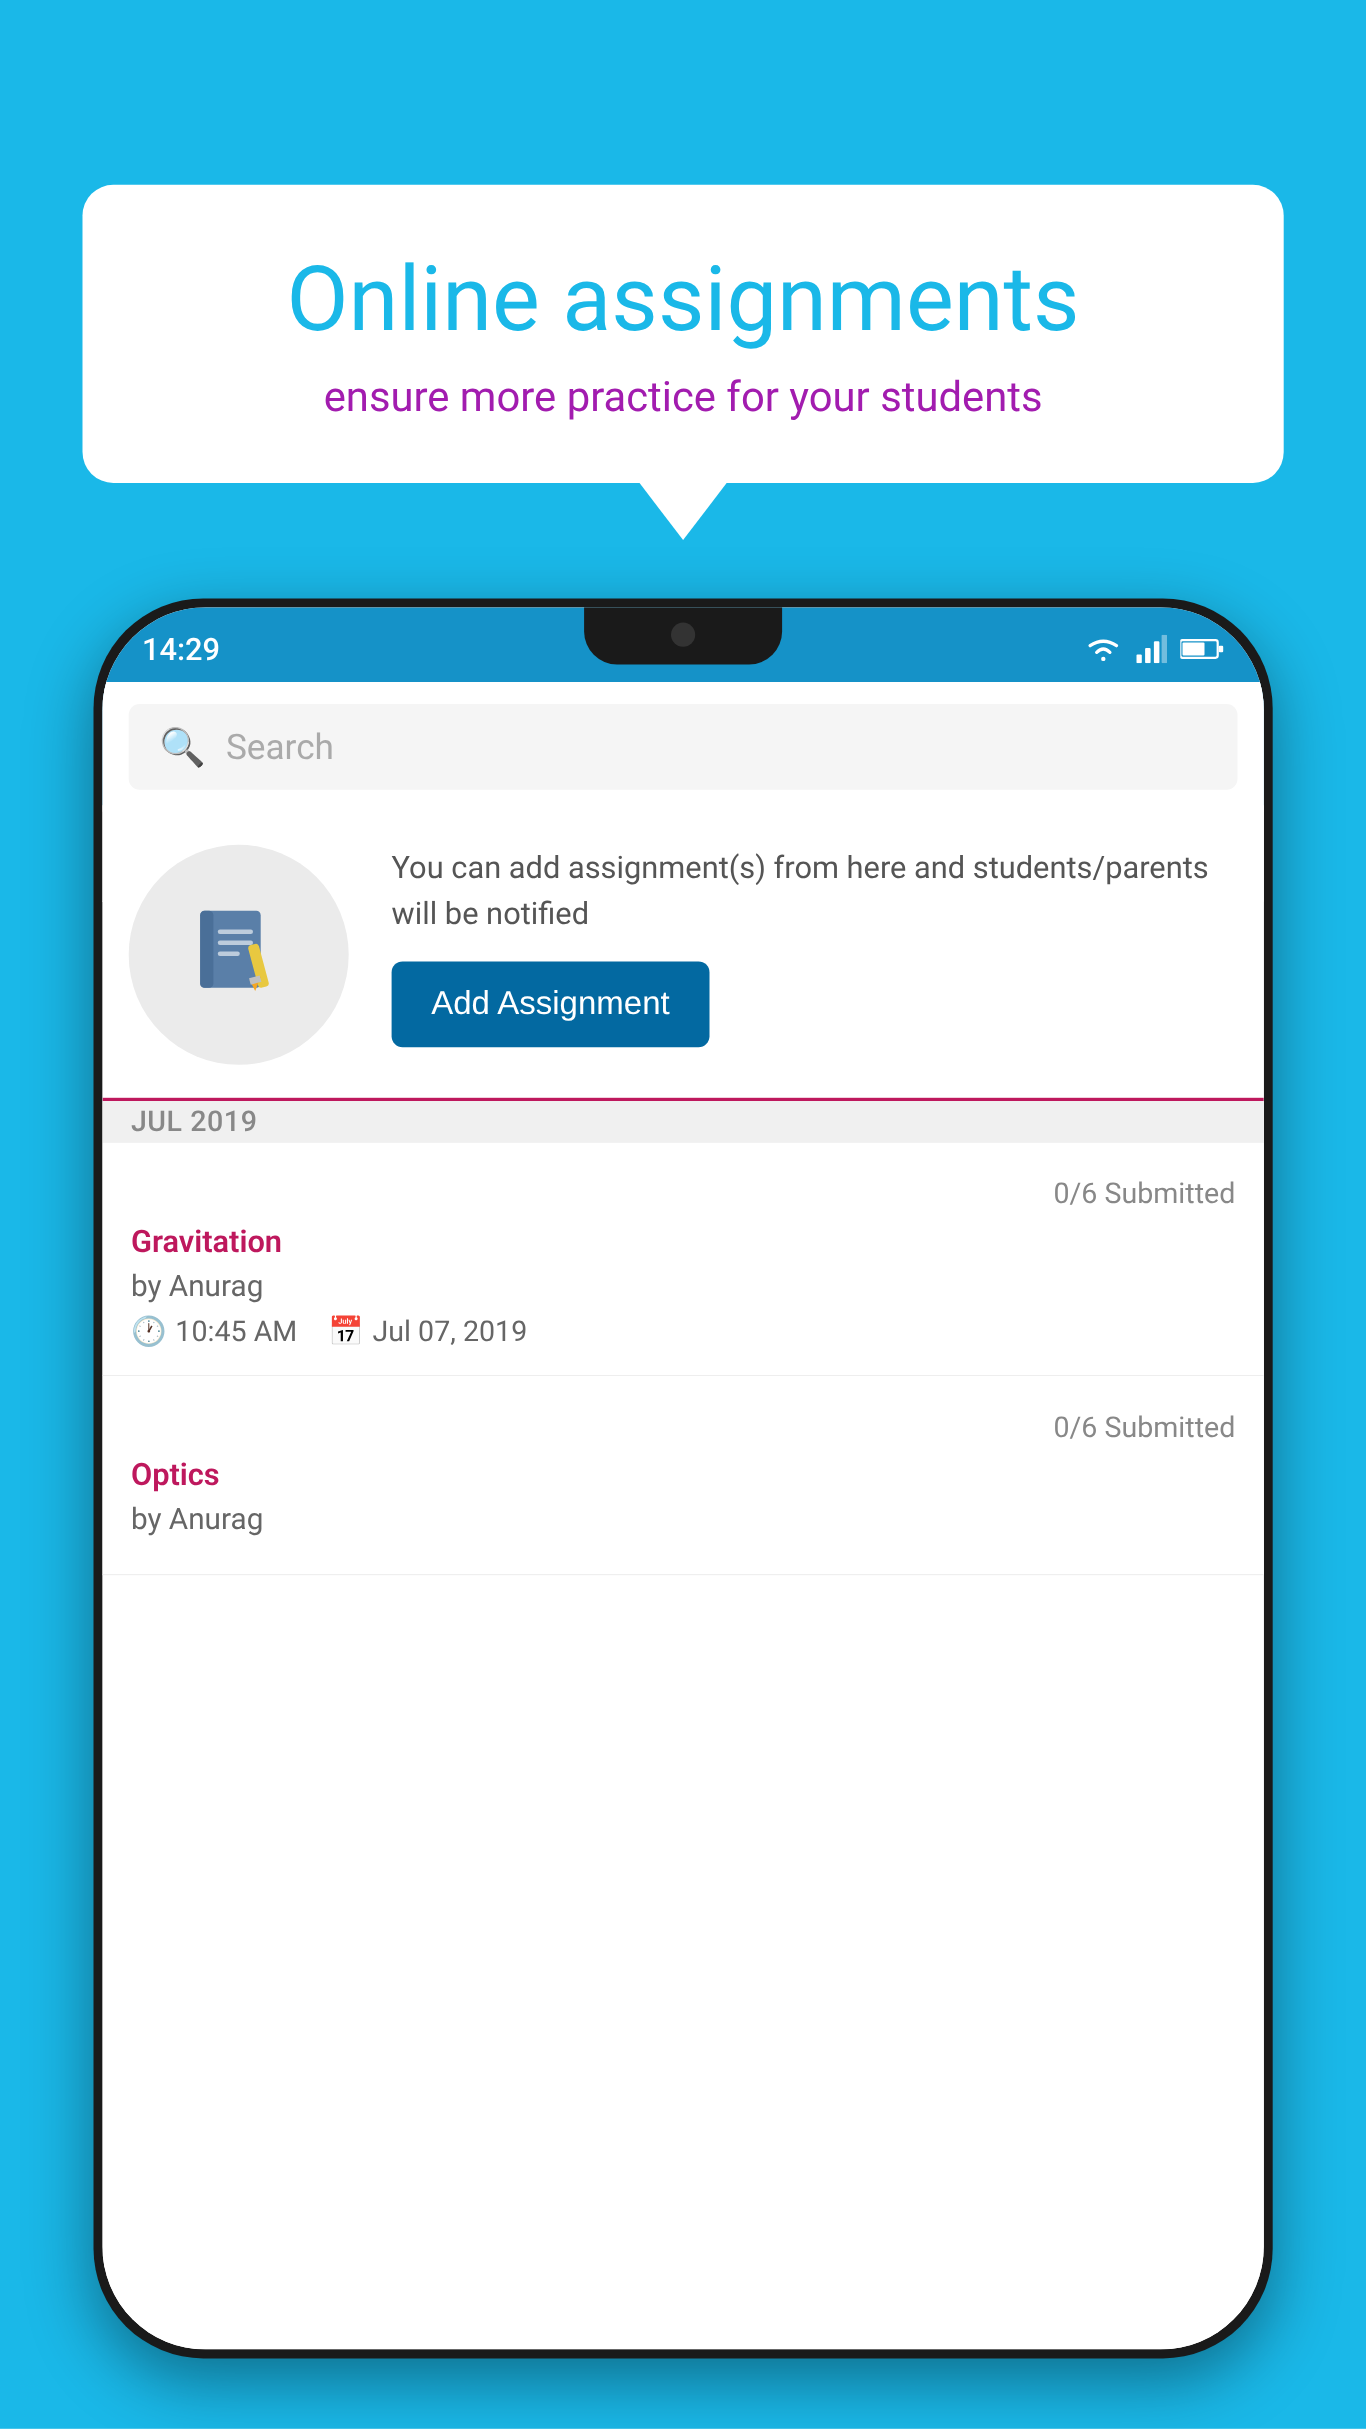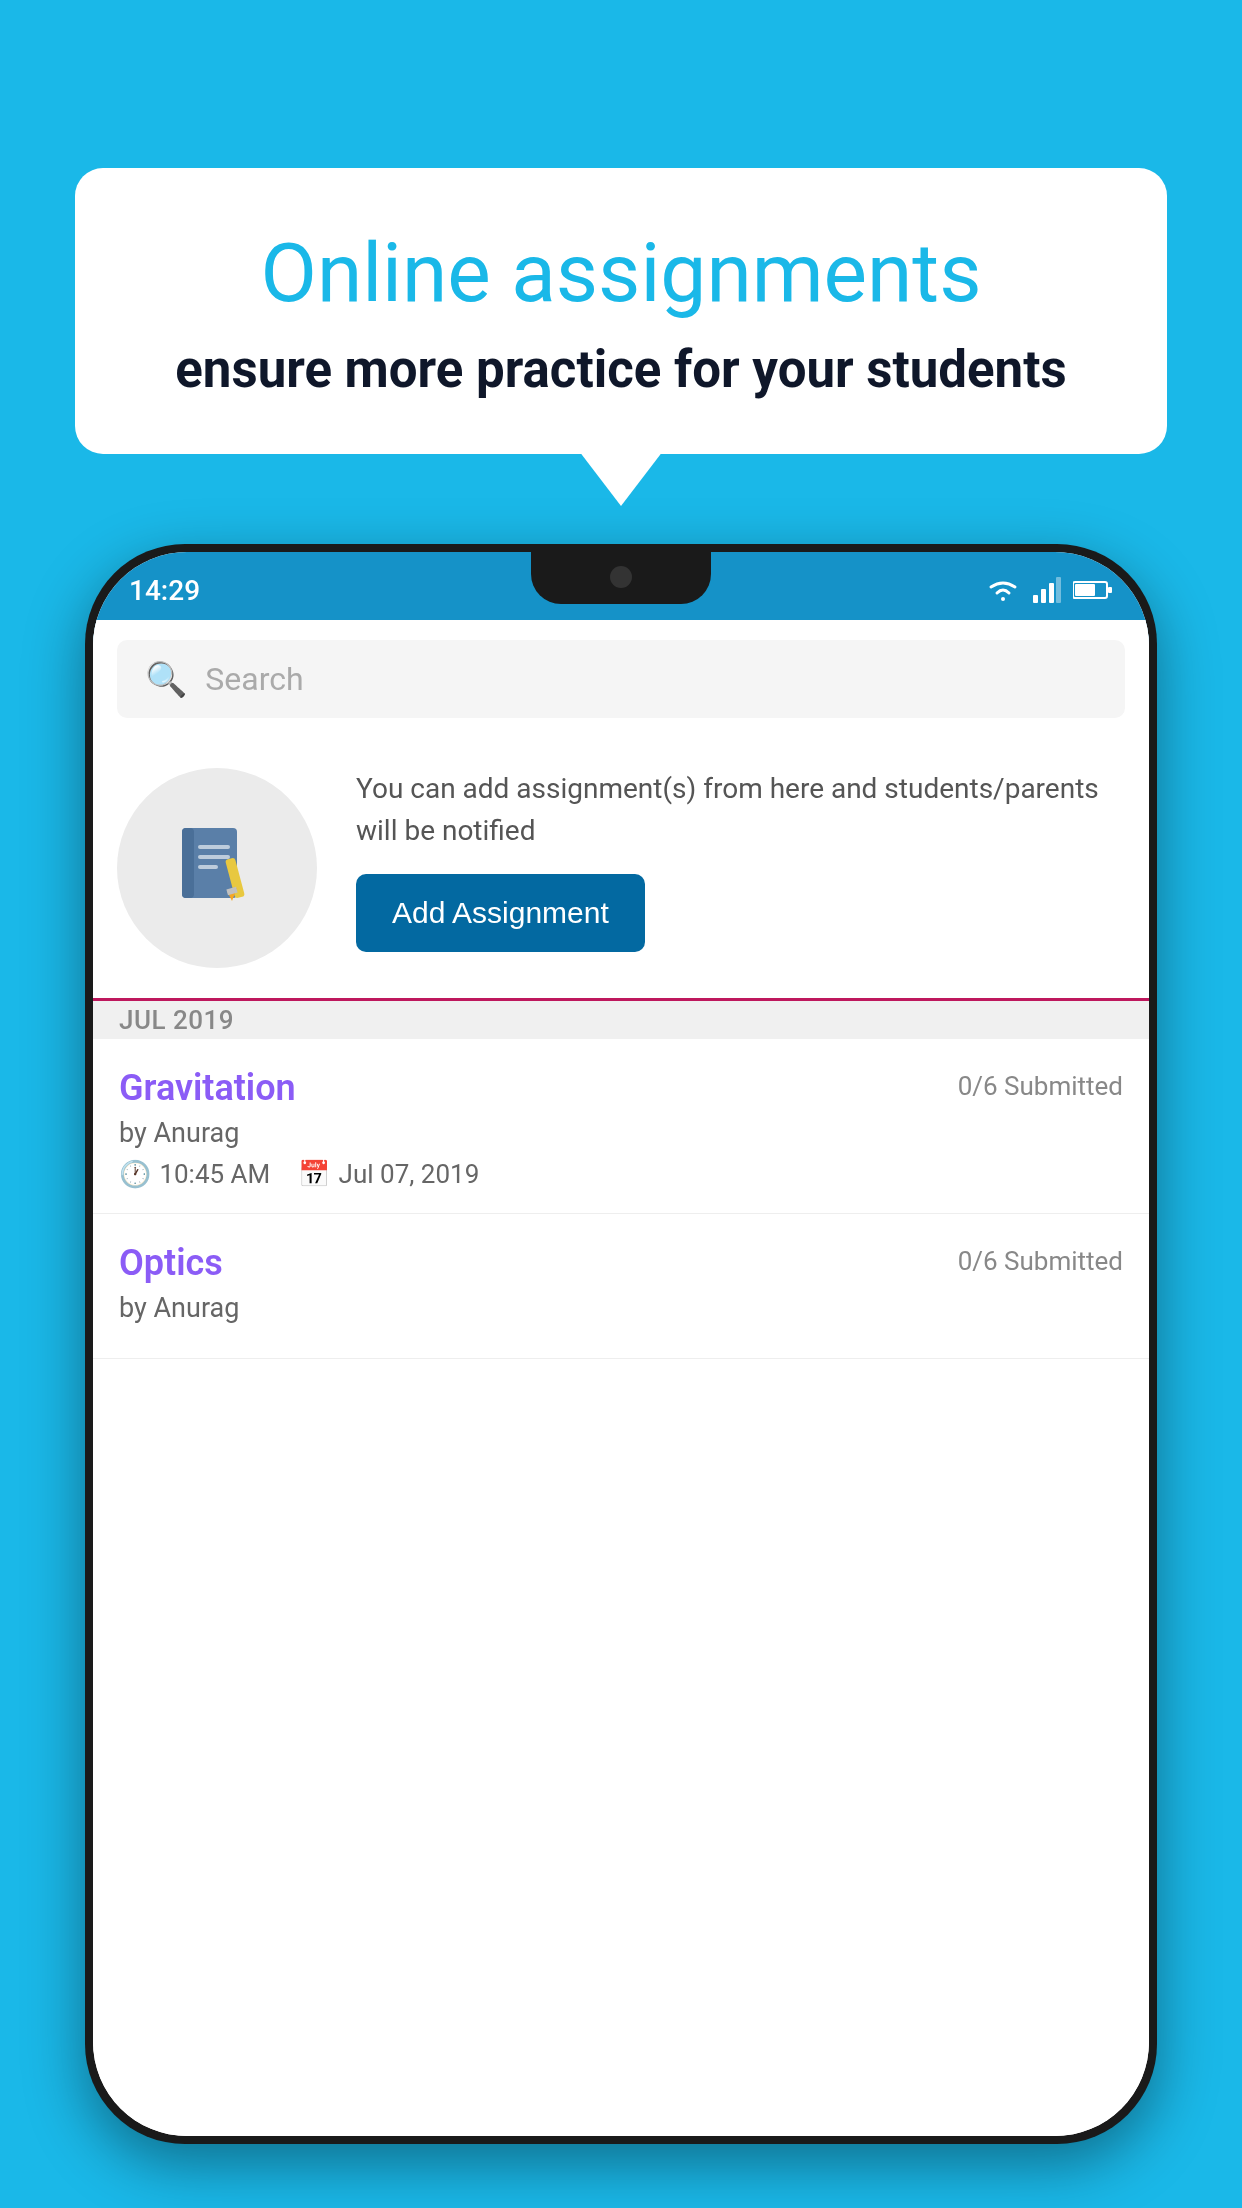--- a/index.html
+++ b/index.html
@@ -44,23 +44,23 @@
 
     .speech-bubble-title {
       font-size: 82px;
       color: #1ab8e8;
       font-weight: 400;
       line-height: 1.1;
       margin-bottom: 22px;
     }
 
     .speech-bubble-subtitle {
-      font-size: 51px;
-      color: #0f172a;
-      font-weight: 700;
+      font-size: 38px;
+      color: #a21caf;
+      font-weight: 400;
     }
 
     
     .phone-frame {
       position: absolute;
       top: 544px;
       left: 85px;
       right: 85px;
       height: 1600px;
       background: #1a1a1a;
@@ -286,23 +286,24 @@
     }
 
     .assignment-row1 {
       display: flex;
       justify-content: space-between;
       align-items: flex-start;
       margin-bottom: 8px;
     }
 
     .assignment-name {
-      font-size: 36px;
+      font-size: 28px;
       font-weight: 600;
-      color: #8b5cf6;
+      color: #be185d;
+      margin-top: 45px;
     }
 
     .assignment-submitted {
       font-size: 26px;
       color: #888;
       margin-top: 4px;
     }
 
     .assignment-by {
       font-size: 27px;

